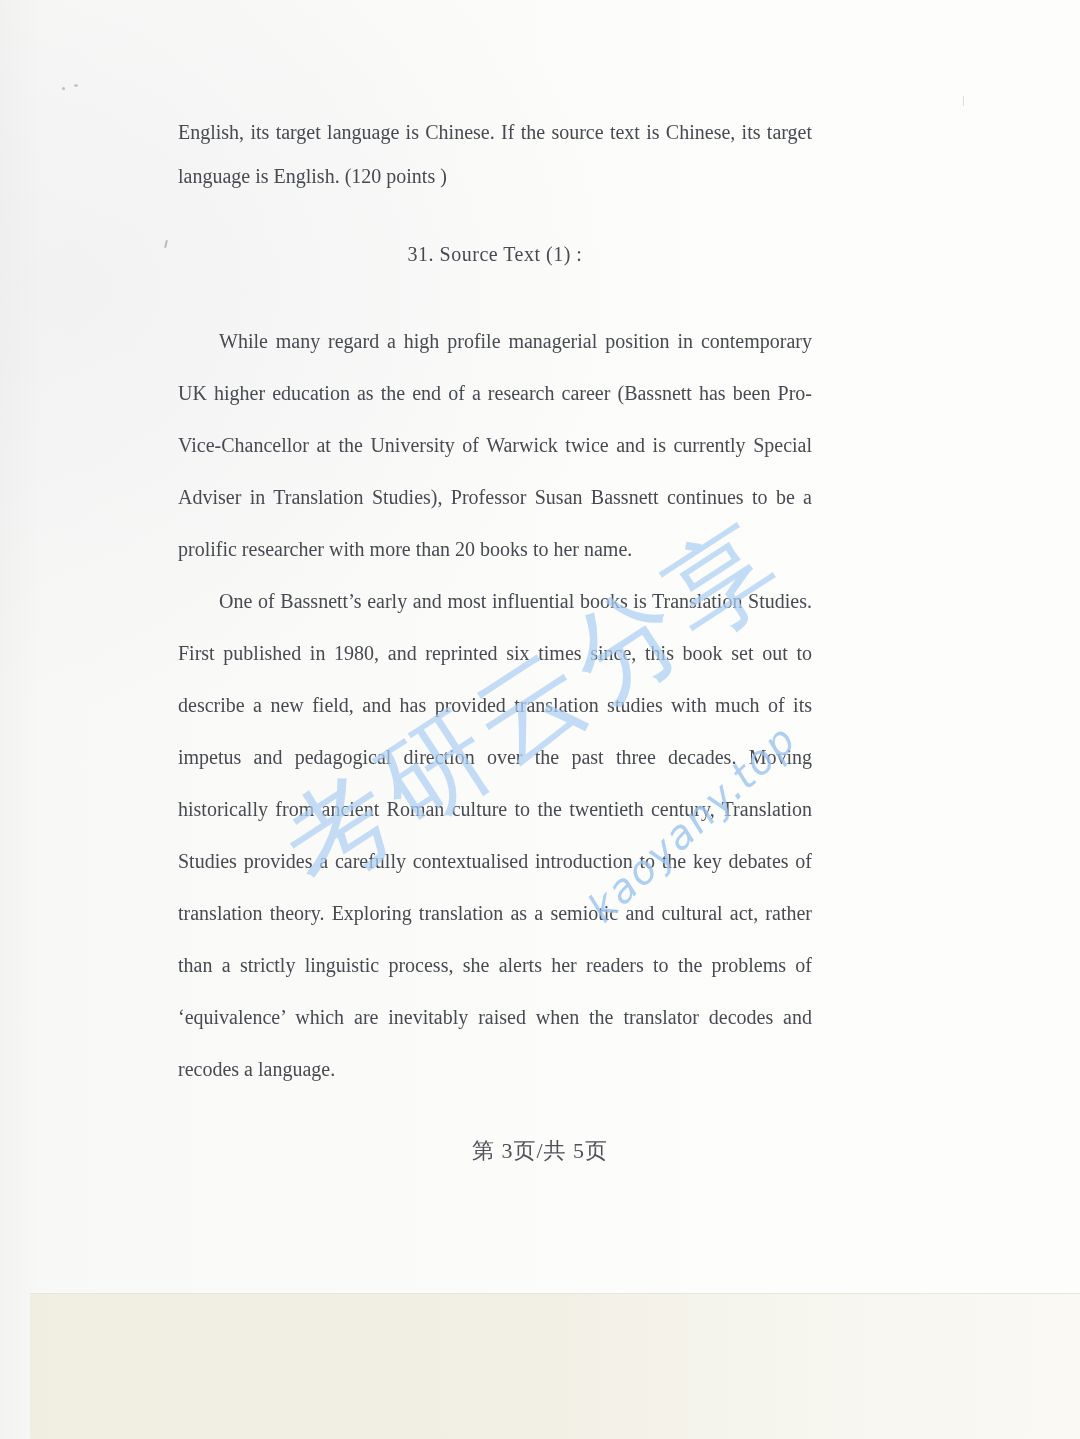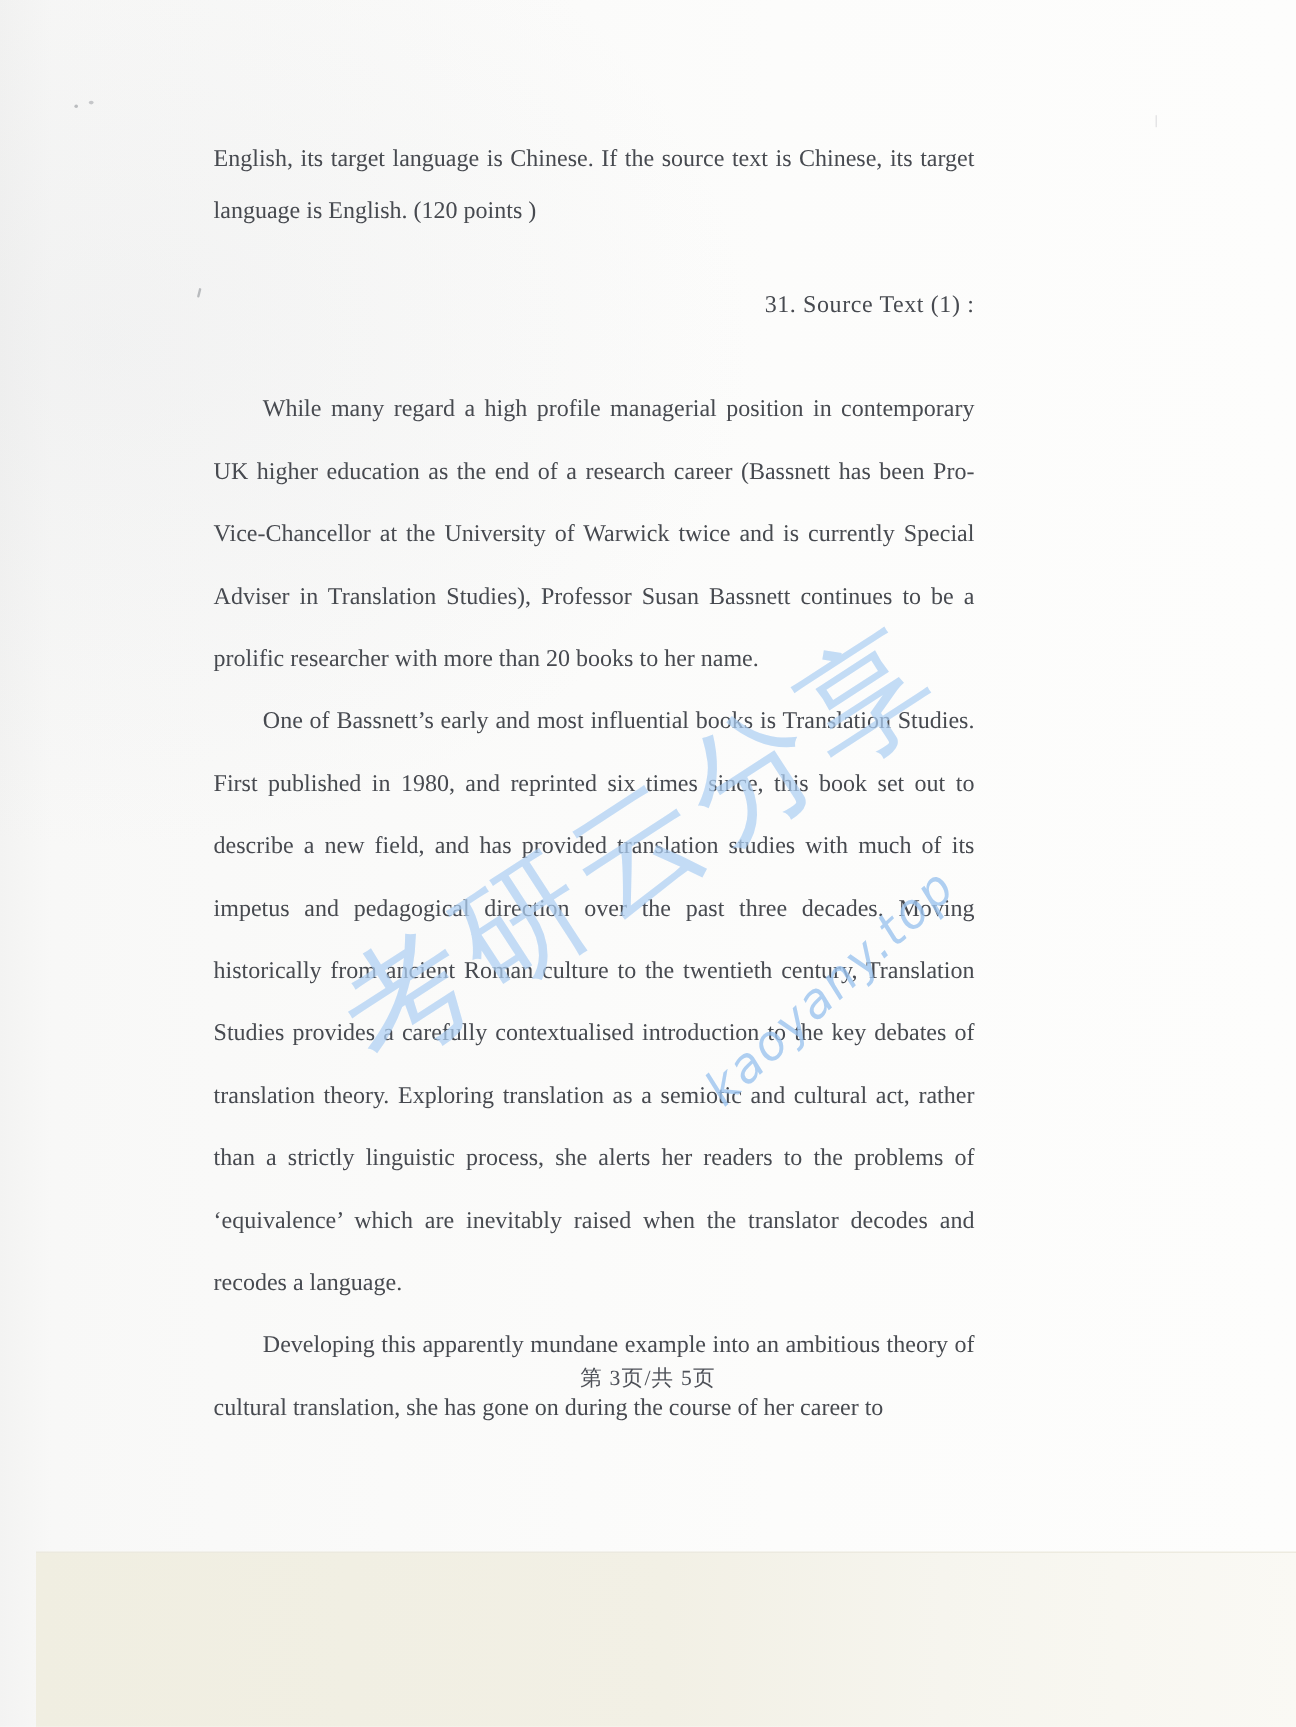--- a/index.html
+++ b/index.html
@@ -33,37 +33,37 @@
   }
   .intro{
     position:absolute;top:110px;left:0;width:100%;
     line-height:44px;
     text-align:justify;
     margin:0;
   }
   .heading{
     position:absolute;top:241px;left:0;width:100%;
     line-height:26px;margin:0;
-    text-align:right;
+    text-align:center;
     letter-spacing:0.5px;
   }
   .paras{
     position:absolute;top:315px;left:0;width:100%;
   }
   .paras p{
     margin:0;
     line-height:52px;
     text-align:justify;
   }
   .paras p.indent{ text-indent:41px; }
   .italic{ }
   .footer{
     position:absolute;top:1136px;left:0;width:100%;
     text-align:center;
-    font-size:18px;
+    font-size:22px;
     color:#4e5158;
     letter-spacing:1px;
   }
   
   .watermark{position:absolute;inset:0;pointer-events:none;}
   .wm-cjk{
     position:absolute;left:244px;top:645px;width:580px;
     transform:rotate(-33deg);
     font-family:"DejaVu Sans","Liberation Sans",sans-serif;
     font-size:106px;line-height:120px;
@@ -103,21 +103,20 @@
   <div class="edge-mark"></div>
 
   <div class="content">
     <p class="intro">English, its target language is Chinese. If the source text is Chinese, its target language is English. (120 points )</p>
 
     <p class="heading">31. Source Text (1) :</p>
 
     <div class="paras">
       <p class="indent"><span>While many regard a high profile managerial position in contemporary UK higher education as the end of a research career (Bassnett has been Pro-Vice-Chancellor at the University of Warwick twice and is currently Special Adviser in Translation Studies), Professor Susan Bassnett continues to be a prolific researcher with more than 20 books to her name.</span></p>
       <p class="indent"><span>One of Bassnett’s early and most influential books is </span><span class="italic">Translation Studies.</span><span> First published in 1980, and reprinted six times since, this book set out to describe a new field, and has provided translation studies with much of its impetus and pedagogical direction over the past three decades. Moving historically from ancient Roman culture to the twentieth century, </span><span class="italic">Translation Studies</span><span> provides a carefully contextualised introduction to the key debates of translation theory. Exploring translation as a semiotic and cultural act, rather than a strictly linguistic process, she alerts her readers to the problems of ‘equivalence’ which are inevitably raised when the translator decodes and recodes a language.</span></p>
-      <p class="indent"><span>Developing this apparently mundane example into an ambitious theory of cultural translation, she has gone on during the course of her career to</span></p>
     </div>
   </div>
 
   <div class="footer">第 3页/共 5页</div>
 
   <div class="watermark">
     <div class="wm-cjk">考研云分享</div>
     <div class="wm-latin">kaoyany.top</div>
   </div>
 

